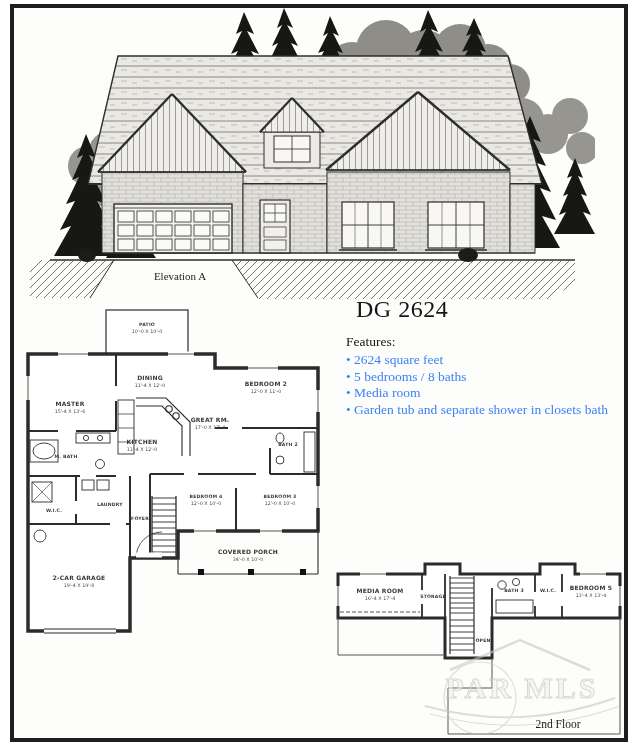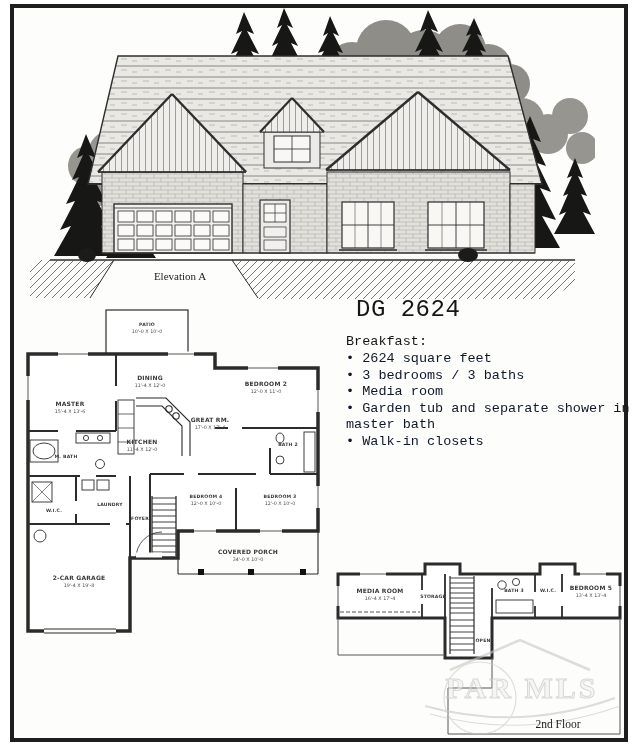--- a/index.html
+++ b/index.html
@@ -8,25 +8,25 @@
   .frame{position:absolute;left:10px;top:4px;width:618px;height:738px;
          border:4px solid #1e1e1e;background:#fdfdfb;box-sizing:border-box}
   .abs{position:absolute}
   svg{display:block}
   svg text{font-family:"DejaVu Sans",sans-serif}
   .room-name{font-size:6px;font-weight:700;fill:#383838;letter-spacing:.2px;text-anchor:middle}
   .room-name.sm{font-size:4.6px}
   .room-dims{font-size:4.8px;fill:#4c4c4c;text-anchor:middle}
   .cap{font-family:"Liberation Serif","DejaVu Serif",serif;fill:#1d1d1d}
   .titleblock{position:absolute;left:346px;top:296px;width:284px;color:#161616;
-              font-family:Liberation Mono, monospace}
+              font-family:Liberation Serif, serif}
   .plan-title{font-size:24px;letter-spacing:.5px;margin-left:10px}
   .features-heading{font-size:13.5px;margin-top:11px}
   ul.features{list-style:none;margin:2px 0 0 0;padding:0}
-  ul.features li{font-size:13.5px;line-height:16.5px;color:#0f172a}
+  ul.features li{font-size:13.5px;line-height:16.5px;color:#3b82f6}
   ul.features li::before{content:"• "}
   .wm-text{font-family:"Liberation Serif","DejaVu Serif",serif;font-weight:700;
            letter-spacing:3px;text-anchor:middle}
 </style>
 </head>
 <body>
 
 <div class="frame"></div>
 
 <svg class="abs" style="left:30px;top:8px" width="565" height="292" viewBox="0 0 565 292">
@@ -165,27 +165,26 @@
     <path d="M84,252 L60,290 M202,252 L228,290" stroke="#2e2e2e" stroke-width="1"></path>
     <ellipse cx="57" cy="247" rx="9" ry="7" fill="#1b1b19"></ellipse>
     <ellipse cx="438" cy="247" rx="10" ry="7" fill="#1b1b19"></ellipse>
   </g>
 
   <text class="cap" x="150" y="272" font-size="11" text-anchor="middle">Elevation A</text>
 </svg>
 
 <div class="titleblock">
   <div class="plan-title">DG 2624</div>
-  <div class="features-heading">Breakfast:</div>
+  <div class="features-heading">Features:</div>
   <ul class="features">
     <li>2624 square feet</li>
-    <li>3 bedrooms / 3 baths</li>
+    <li>5 bedrooms / 8 baths</li>
     <li>Media room</li>
-    <li>Garden tub and separate shower in master bath</li>
-    <li>Walk-in closets</li>
+    <li>Garden tub and separate shower in closets bath</li>
   </ul>
 </div>
 
 <svg class="abs" style="left:18px;top:306px" width="305" height="360" viewBox="0 0 305 360">
   <g stroke="#2b2b2b" fill="none">
 
     <rect x="88" y="4" width="82" height="44" stroke-width="1.2" fill="#fff"></rect>
 
     <path d="M10,48 H197 V62 H300 V225 H160 V252 H112 V325 H10 Z" fill="#ffffff" stroke-width="3.5"></path>
 

